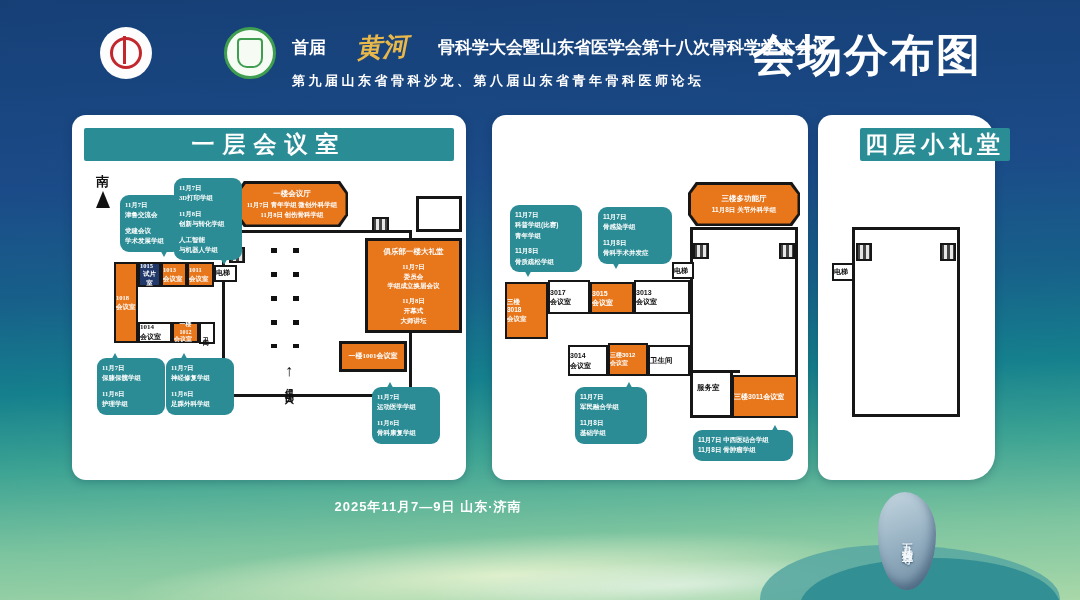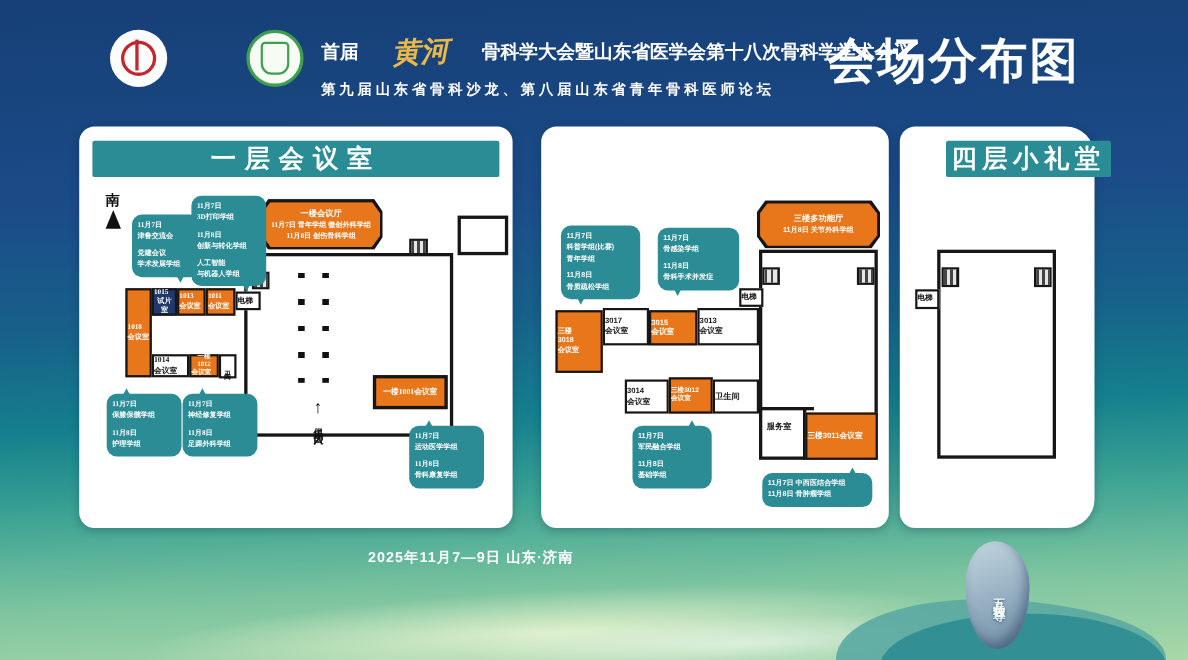--- a/index.html
+++ b/index.html
@@ -146,20 +146,31 @@
       </div>
     </div>
 
     <div class="outline" style="left:344px;top:81px;width:46px;height:36px;"></div>
     <div class="hatch" style="left:300px;top:102px;width:17px;height:15px;"></div>
     <div class="outline" style="left:150px;top:115px;width:190px;height:167px;"></div>
     <div class="hatch" style="left:157px;top:132px;width:16px;height:16px;"></div>
     <div class="dotcol" style="left:199px;top:133px;height:100px;"></div>
     <div class="dotcol" style="left:221px;top:133px;height:100px;"></div>
 
+    <div class="orange-box" style="left:293px;top:123px;width:97px;height:95px;">
+      <div style="font-size:7.5px;">俱乐部一楼大礼堂</div>
+      <div style="height:5px;"></div>
+      <div>11月7日</div>
+      <div>委员会</div>
+      <div>学组成立换届会议</div>
+      <div style="height:5px;"></div>
+      <div>11月8日</div>
+      <div>开幕式</div>
+      <div>大师讲坛</div>
+    </div>
 
     <div class="orange-box" style="left:267px;top:226px;width:68px;height:31px;font-size:7px;">
       <div>一楼1001会议室</div>
     </div>
 
     <div class="bubble tail-ul" style="left:300px;top:272px;width:58px;">
       <div>11月7日</div>
       <div>运动医学学组</div>
       <div class="gap"></div>
       <div>11月8日</div>

